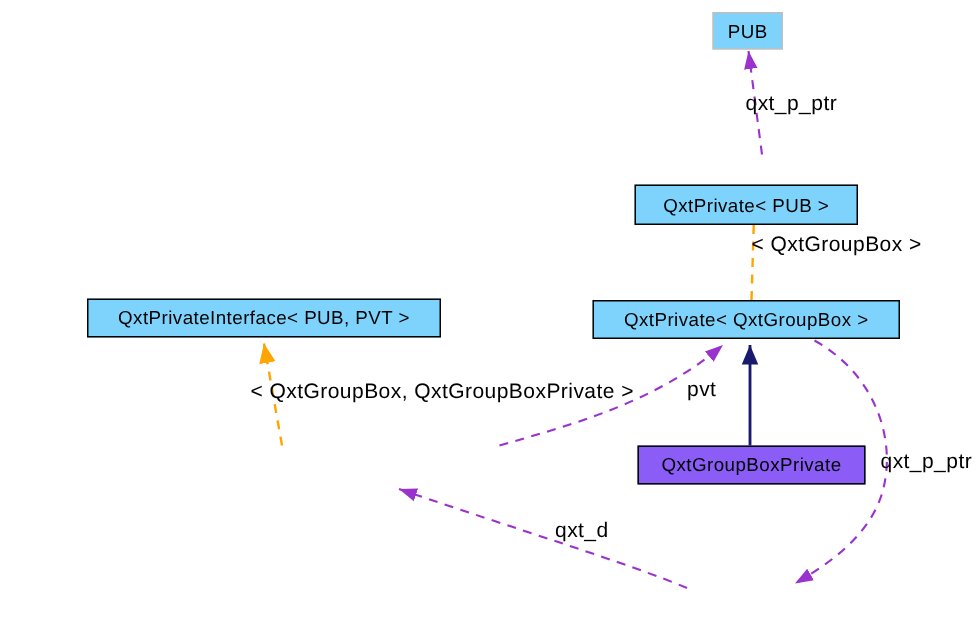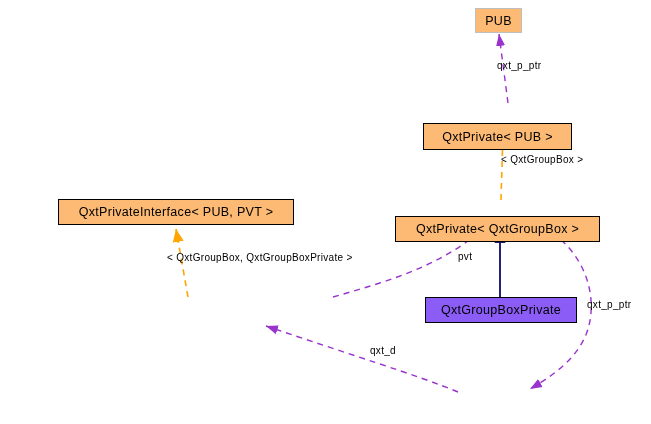--- a/index.html
+++ b/index.html
@@ -20,37 +20,37 @@
     left: 0;
     top: 0;
   }
   .node {
     position: absolute;
     box-sizing: border-box;
     display: flex;
     align-items: center;
     justify-content: center;
     border: 1.5px solid #000000;
-    background: #fdba74;
+    background: #7dd3fc;
     color: #000000;
     font-size: 12.5px;
     letter-spacing: 0.3px;
     white-space: nowrap;
     cursor: default;
   }
   .node.external {
     border-color: #bfbfbf;
   }
   .node.selected {
     background: #8b5cf6;
   }
   .edge-label {
     position: absolute;
     color: #000000;
-    font-size: 10px;
+    font-size: 14px;
     letter-spacing: 0.3px;
     white-space: nowrap;
   }
 </style>
 </head>
 <body>
 
 <div class="canvas">
 
   <svg class="edges" width="651" height="424" viewBox="0 0 651 424">
@@ -80,21 +80,21 @@
 
     <path d="M458,392 C420,376 345,353 266,326" fill="none" stroke="#9a32cd" stroke-width="1.4" stroke-dasharray="6,5" marker-end="url(#arr-purple)"></path>
   </svg>
 
   <div class="node external" style="left:475px; top:8px; width:47px; height:25px;">PUB</div>
 
   <div class="node" style="left:423px; top:103px; width:149px; height:27px;margin-top:20px;">QxtPrivate&lt; PUB &gt;</div>
 
   <div class="node" style="left:58px; top:199px; width:236px; height:26px;">QxtPrivateInterface&lt; PUB, PVT &gt;</div>
 
-  <div class="node" style="left:395px; top:216px; width:205px; height:26px;">QxtPrivate&lt; QxtGroupBox &gt;</div>
+  <div class="node" style="left:395px; top:200px; width:205px; height:26px;">QxtPrivate&lt; QxtGroupBox &gt;</div>
 
 
   <div class="node selected" style="left:425px; top:297px; width:152px; height:26px;">QxtGroupBoxPrivate</div>
 
 
   <div class="edge-label" style="left:497px; top:60px;">qxt_p_ptr</div>
 
   <div class="edge-label" style="left:501px; top:154px;">&lt; QxtGroupBox &gt;</div>
 
   <div class="edge-label" style="left:167px; top:252px;">&lt; QxtGroupBox, QxtGroupBoxPrivate &gt;</div>

